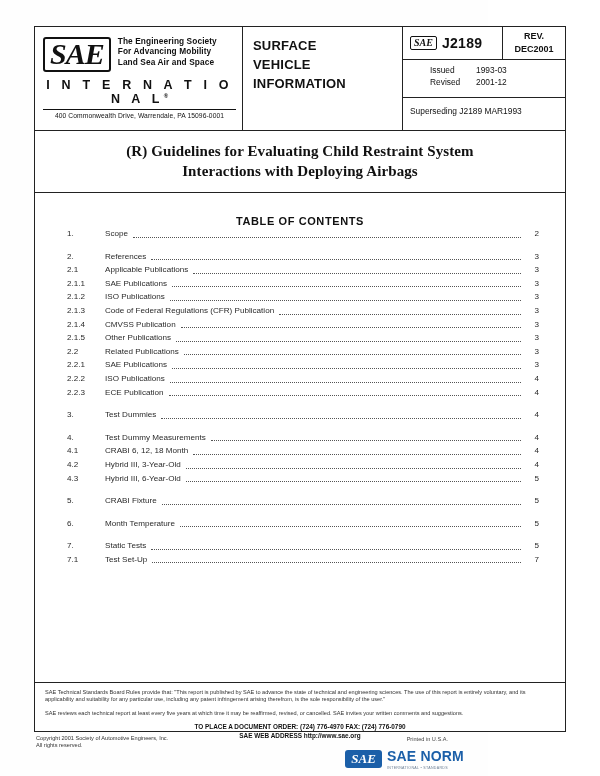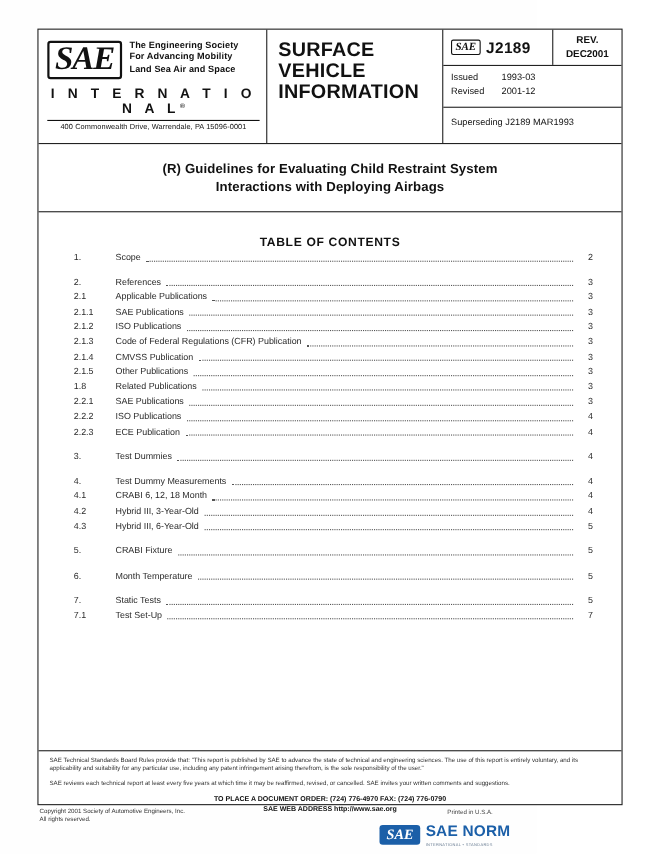--- a/index.html
+++ b/index.html
@@ -79,21 +79,21 @@
     font-size:6.7px;
     text-align:center;
     color:#111;
     letter-spacing:.1px;
   }
   .hdr-mid{
     width:160px;
     border-right:1px solid #222;
     box-sizing:border-box;
     padding:9px 16px 0 10px;
-    font-size:18px;
+    font-size:13px;
     font-weight:bold;
     line-height:19px;
     letter-spacing:.2px;
     color:#111;
   }
   .hdr-right{
     flex:1;
     display:flex;
     flex-direction:column;
     box-sizing:border-box;
@@ -135,44 +135,45 @@
   .hr-dates{
     height:38px;
     border-bottom:1px solid #222;
     box-sizing:border-box;
     padding:4px 0 0 7px;
     font-size:8.4px;
     line-height:12px;
     color:#111;
   }
   .hr-dates .row{display:flex;}
-  .hr-dates .k{width:46px;}
+  .hr-dates .k{width:46px;margin-left:20px;}
   .hr-sup{
     flex:1;
     box-sizing:border-box;
     padding:8px 0 0 7px;
     font-size:8.4px;
     color:#111;
   }
   
   .title-band{
     border-bottom:1px solid #222;
     height:62px;
     box-sizing:border-box;
     display:flex;
     flex-direction:column;
     align-items:center;
     justify-content:center;
     gap:3px;
   }
   .title-band div{
-    font-size:12px;
+    font-size:15px;
     font-weight:bold;
     color:#111;
     letter-spacing:.1px;
+    font-family:Liberation Serif, serif;
   }
   
   .body{
     position:relative;
     height:490px;
     box-sizing:border-box;
     padding:22px 26px 0 26px;
     border-bottom:1px solid #222;
   }
   .toc-title{
@@ -376,21 +377,21 @@
             <span class="toc-dots"></span>
             <span class="toc-pg">3</span>
           </div>
           <div class="toc-line">
             <span class="toc-num">2.1.5</span>
             <span class="toc-txt">Other Publications</span>
             <span class="toc-dots"></span>
             <span class="toc-pg">3</span>
           </div>
           <div class="toc-line">
-            <span class="toc-num">1.8</span>
+            <span class="toc-num">2.2</span>
             <span class="toc-txt">Related Publications</span>
             <span class="toc-dots"></span>
             <span class="toc-pg">3</span>
           </div>
           <div class="toc-line">
             <span class="toc-num">2.2.1</span>
             <span class="toc-txt">SAE Publications</span>
             <span class="toc-dots"></span>
             <span class="toc-pg">3</span>
           </div>

